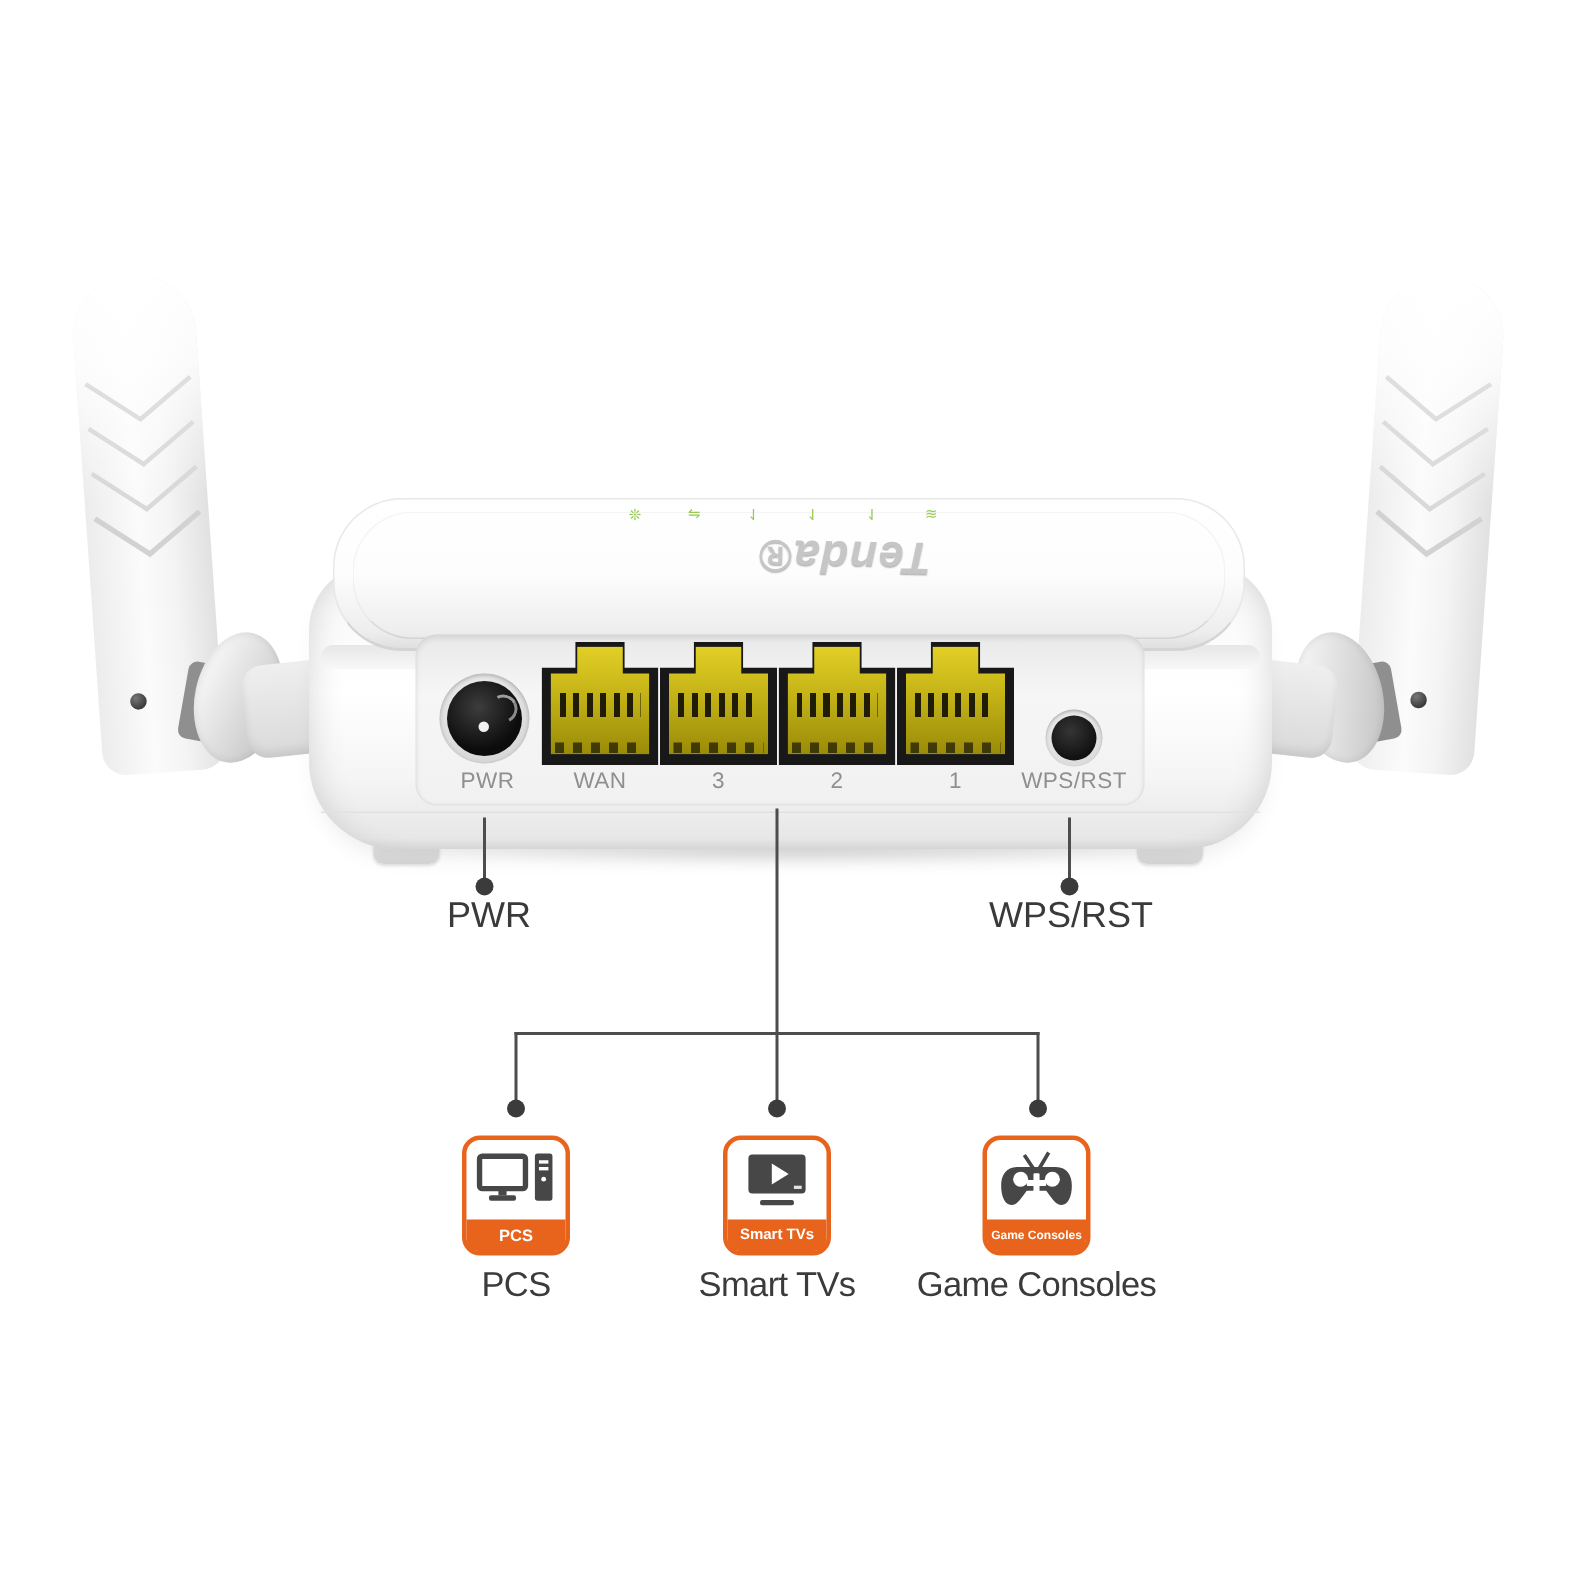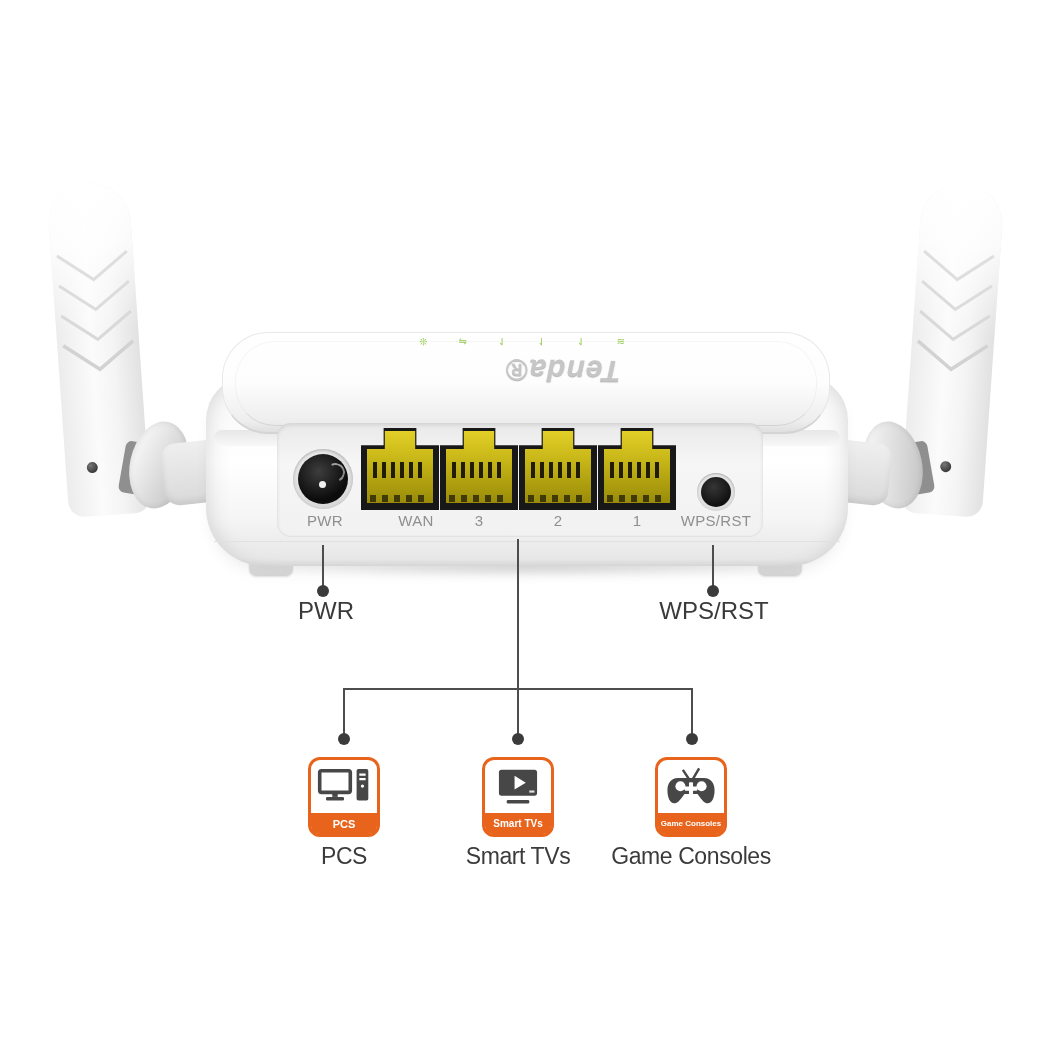--- a/index.html
+++ b/index.html
@@ -100,21 +100,21 @@
   
   .wps-ring{left:697px;top:473px;width:38px;height:38px;border-radius:50%;z-index:6;
     background:radial-gradient(circle at 45% 35%,#efefef,#d9d9d9 85%);
     box-shadow:inset 0 1px 2px rgba(0,0,0,.25);}
   .wps-black{position:absolute;left:4px;top:4px;width:30px;height:30px;border-radius:50%;
     background:radial-gradient(circle at 42% 35%,#353535,#111 70%);}
 
   
   .plabel{top:512px;transform:translateX(-50%);z-index:6;font-size:15px;letter-spacing:.3px;
     color:#8f8f8f;white-space:nowrap;}
-  .pl-0{left:325px;} .pl-1{left:416px;} .pl-2{left:479px;} .pl-3{left:558px;} .pl-4{left:637px;} .pl-5{left:716px;}
+  .pl-0{left:325px;} .pl-1{left:400px;} .pl-2{left:479px;} .pl-3{left:558px;} .pl-4{left:637px;} .pl-5{left:716px;}
 
   
   .cline{background:#4d4d4d;z-index:7;}
   .v-pwr{left:322px;top:545px;width:2px;height:42px;}
   .v-wps{left:712px;top:545px;width:2px;height:42px;}
   .v-center{left:517px;top:539px;width:2px;height:151px;}
   .h-bracket{left:343px;top:688px;width:350px;height:2px;}
   .v-drop-l{left:343px;top:688px;width:2px;height:48px;}
   .v-drop-c{left:517px;top:688px;width:2px;height:48px;}
   .v-drop-r{left:691px;top:688px;width:2px;height:48px;}

